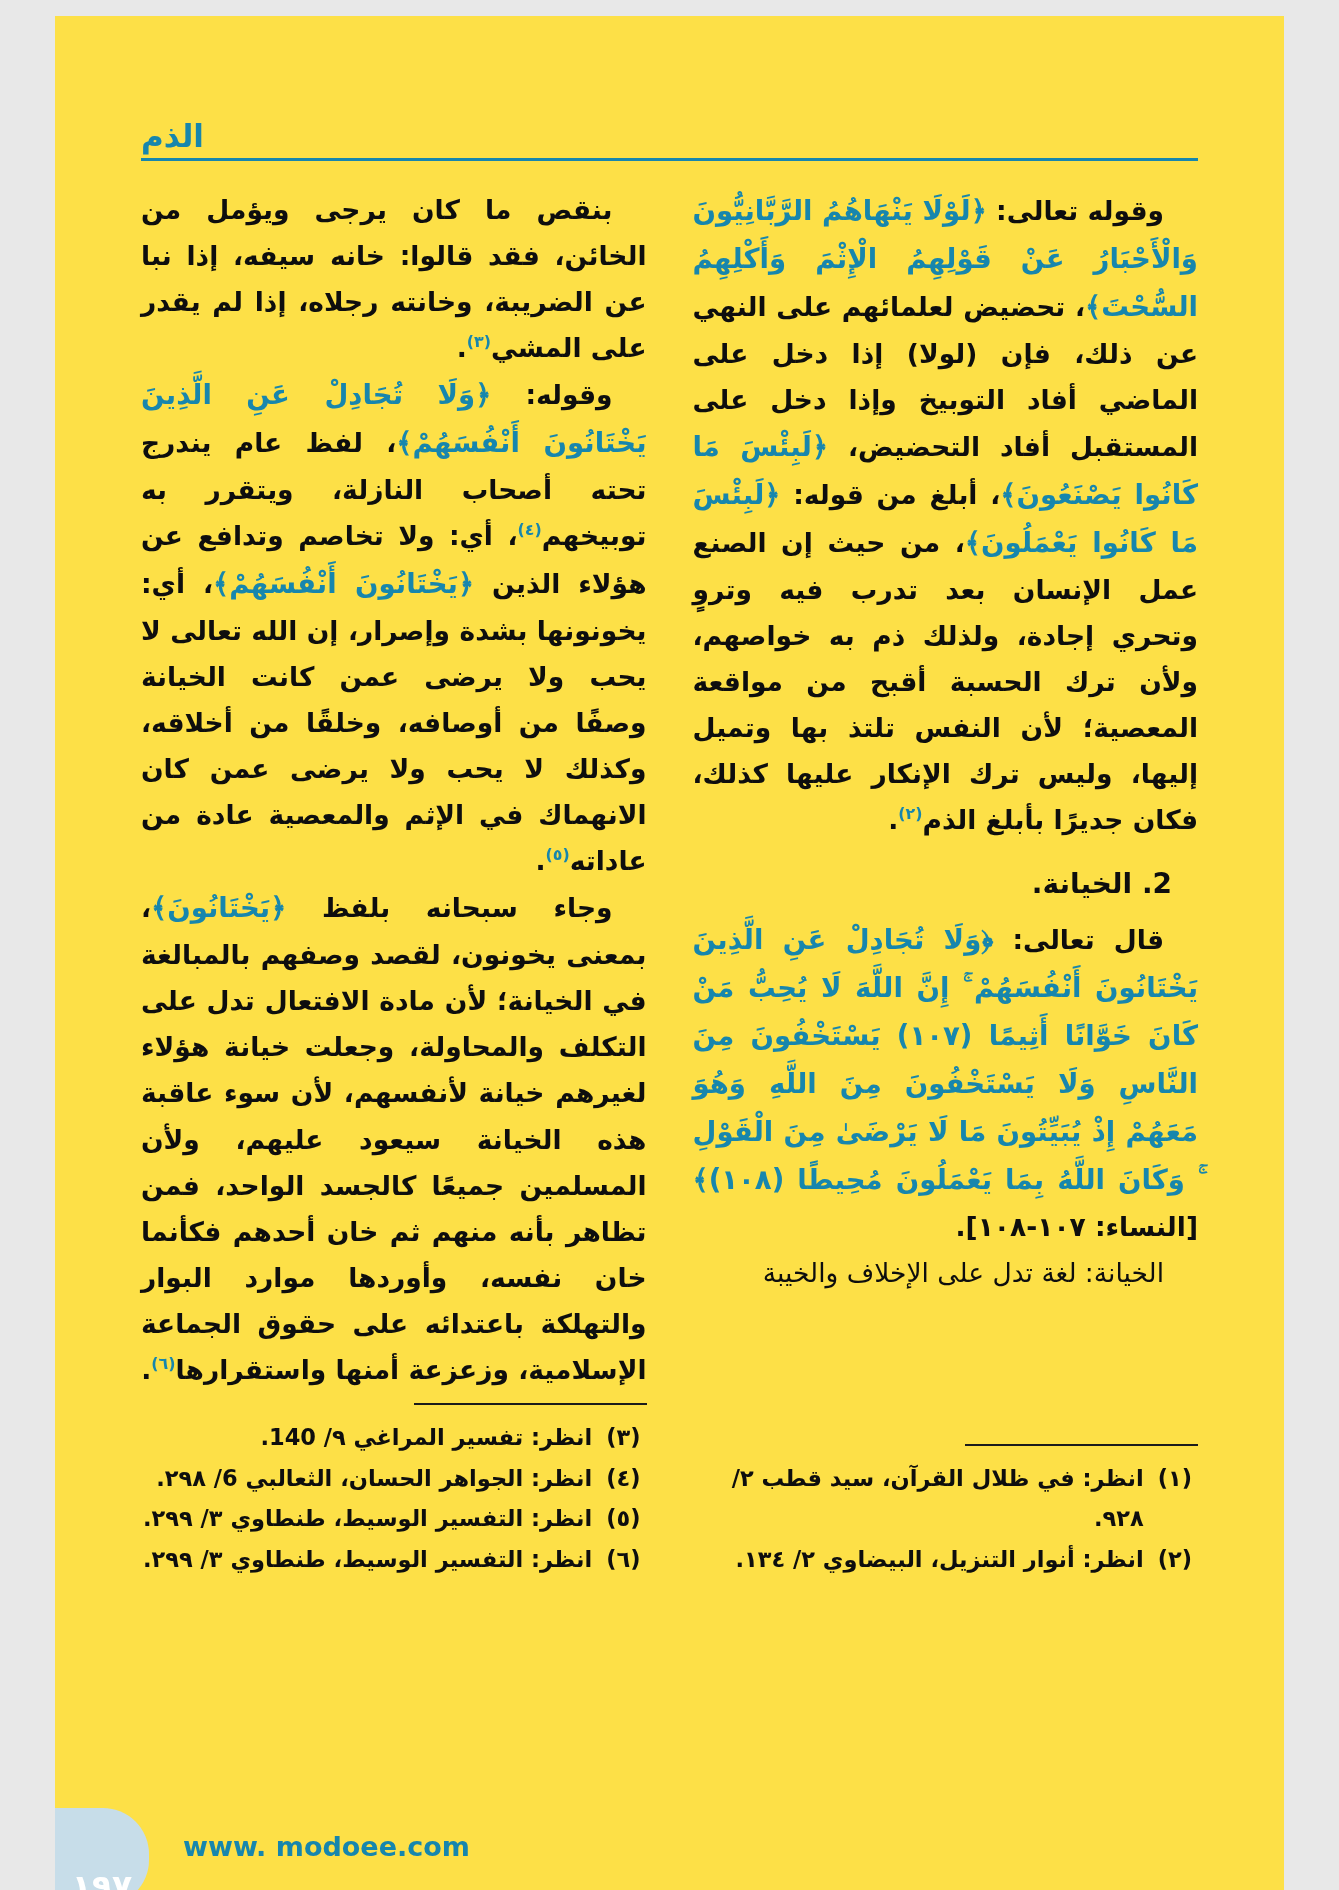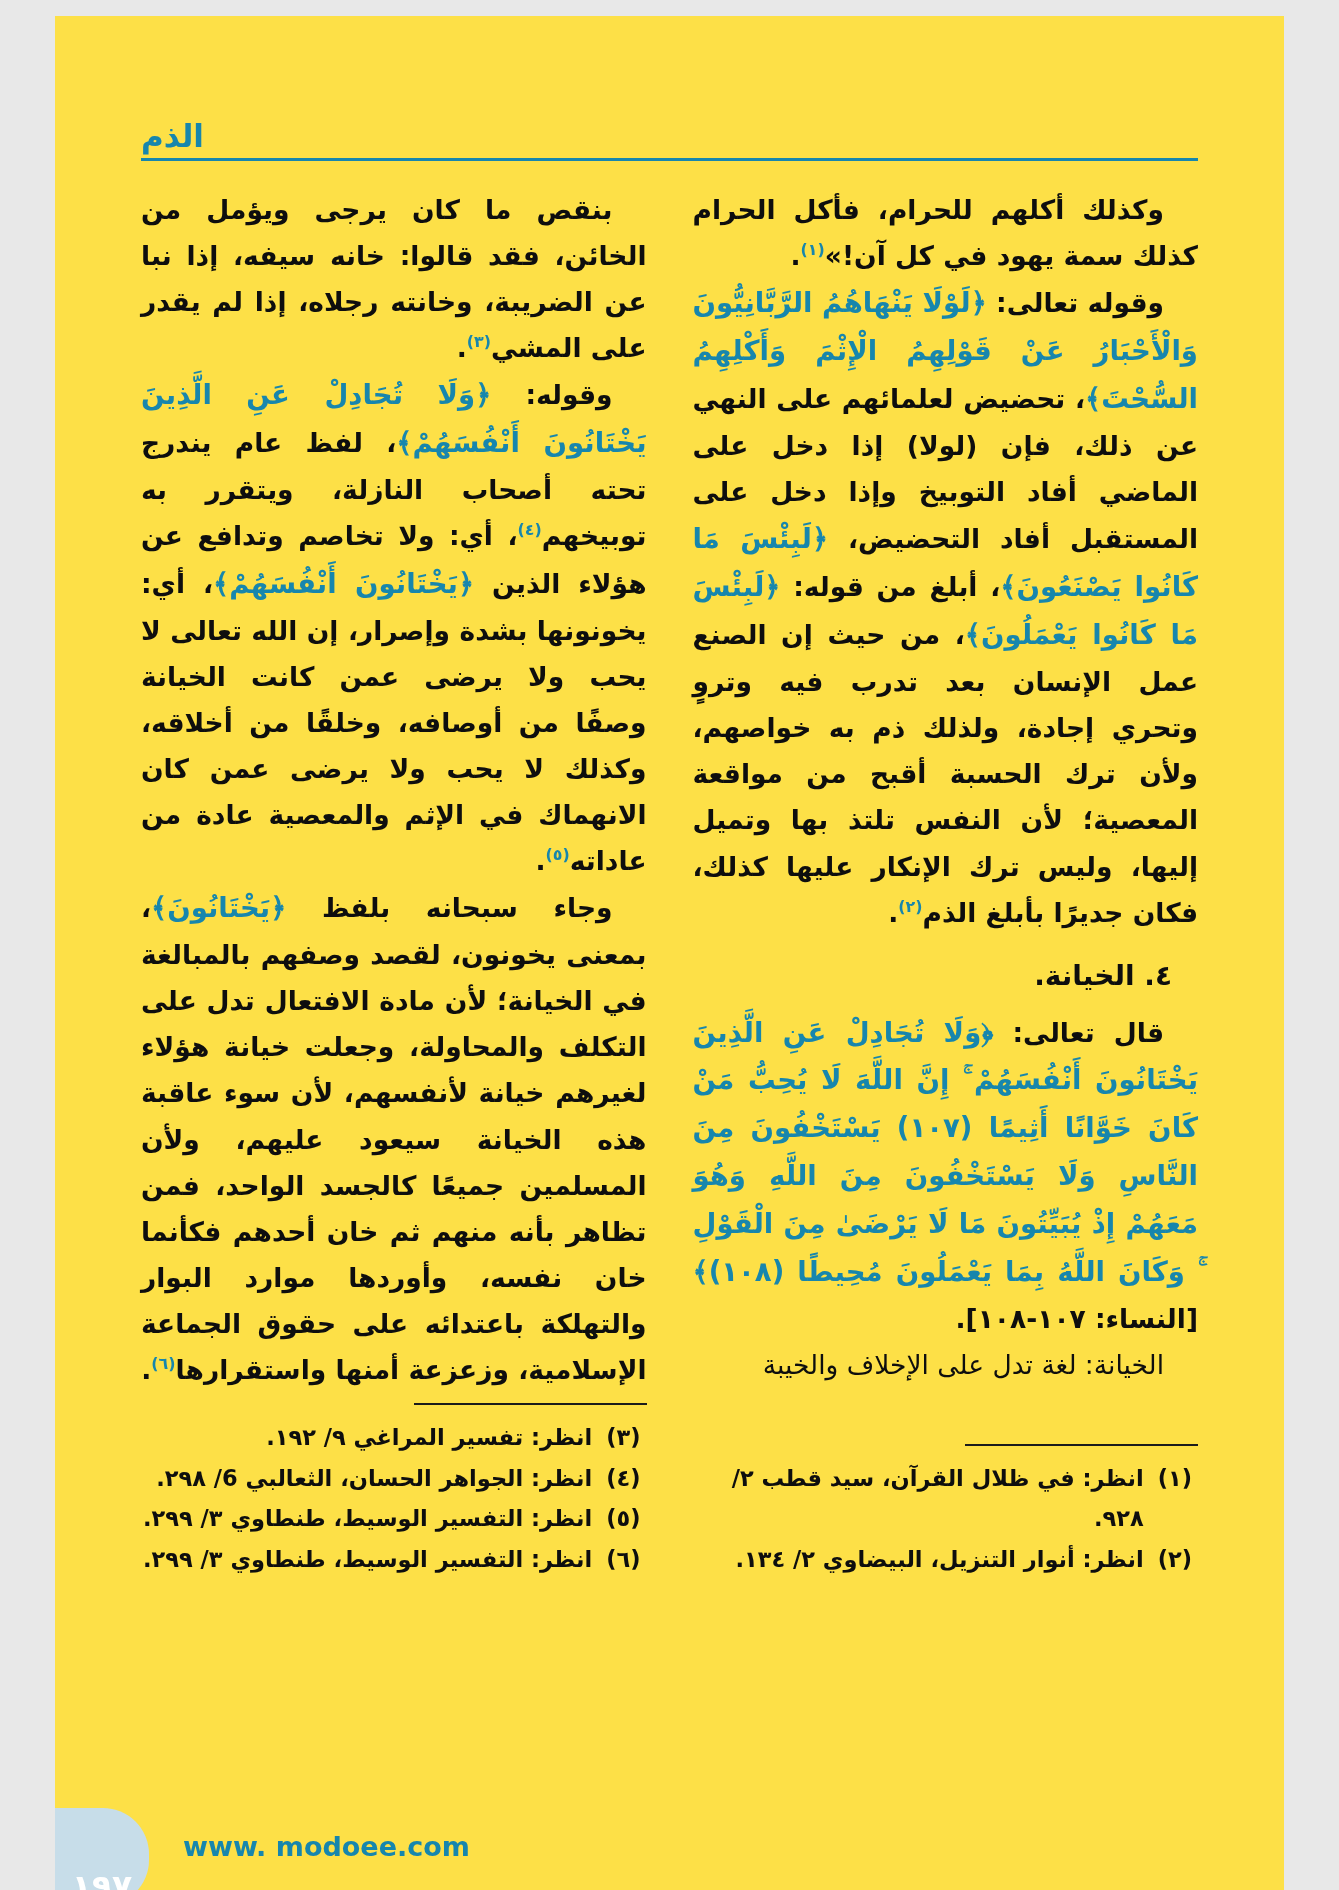--- a/index.html
+++ b/index.html
@@ -114,23 +114,22 @@
 
   <header class="page-header">
     <div class="header-title">الذم</div>
     <div class="header-rule"></div>
   </header>
 
   <main class="columns">
 
     <section class="column">
       <div class="col-text">
-          <div class="para normal"><span class="seg seg-text">وكذلك أكلهم للحرام، فأكل الحرام كذلك سمة يهود في كل آن!»</span><span class="seg seg-fn">(١)</span><span class="seg seg-text">.</span></div>
           <div class="para normal"><span class="seg seg-text">وقوله تعالى: </span><span class="seg seg-quran">﴿لَوْلَا يَنْهَاهُمُ الرَّبَّانِيُّونَ وَالْأَحْبَارُ عَنْ قَوْلِهِمُ الْإِثْمَ وَأَكْلِهِمُ السُّحْتَ﴾</span><span class="seg seg-text">، تحضيض لعلمائهم على النهي عن ذلك، فإن (لولا) إذا دخل على الماضي أفاد التوبيخ وإذا دخل على المستقبل أفاد التحضيض، </span><span class="seg seg-quran">﴿لَبِئْسَ مَا كَانُوا يَصْنَعُونَ﴾</span><span class="seg seg-text">، أبلغ من قوله: </span><span class="seg seg-quran">﴿لَبِئْسَ مَا كَانُوا يَعْمَلُونَ﴾</span><span class="seg seg-text">، من حيث إن الصنع عمل الإنسان بعد تدرب فيه وتروٍ وتحري إجادة، ولذلك ذم به خواصهم، ولأن ترك الحسبة أقبح من مواقعة المعصية؛ لأن النفس تلتذ بها وتميل إليها، وليس ترك الإنكار عليها كذلك، فكان جديرًا بأبلغ الذم</span><span class="seg seg-fn">(٢)</span><span class="seg seg-text">.</span></div>
-          <div class="para heading"><span class="seg seg-text">٤. الخيانة.</span></div>
+          <div class="para heading"><span class="seg seg-text">2. الخيانة.</span></div>
           <div class="para normal"><span class="seg seg-text">قال تعالى: </span><span class="seg seg-quran">﴿وَلَا تُجَادِلْ عَنِ الَّذِينَ يَخْتَانُونَ أَنْفُسَهُمْ ۚ إِنَّ اللَّهَ لَا يُحِبُّ مَنْ كَانَ خَوَّانًا أَثِيمًا (١٠٧) يَسْتَخْفُونَ مِنَ النَّاسِ وَلَا يَسْتَخْفُونَ مِنَ اللَّهِ وَهُوَ مَعَهُمْ إِذْ يُبَيِّتُونَ مَا لَا يَرْضَىٰ مِنَ الْقَوْلِ ۚ وَكَانَ اللَّهُ بِمَا يَعْمَلُونَ مُحِيطًا (١٠٨)﴾</span><span class="seg seg-text"> [النساء: ١٠٧-١٠٨].</span></div>
           <div class="para bold"><span class="seg seg-text">الخيانة: لغة تدل على الإخلاف والخيبة</span></div>
         </div>
       <div class="footnotes">
         <div class="fn-rule"></div>
         <div class="fn-list">
             <div class="footnote">
               <span class="fn-marker">(١)</span>
               <span class="fn-text">انظر: في ظلال القرآن، سيد قطب ٢/ ٩٢٨.</span>
             </div>
@@ -146,21 +145,21 @@
       <div class="col-text">
           <div class="para normal"><span class="seg seg-text">بنقص ما كان يرجى ويؤمل من الخائن، فقد قالوا: خانه سيفه، إذا نبا عن الضريبة، وخانته رجلاه، إذا لم يقدر على المشي</span><span class="seg seg-fn">(٣)</span><span class="seg seg-text">.</span></div>
           <div class="para normal"><span class="seg seg-text">وقوله: </span><span class="seg seg-quran">﴿وَلَا تُجَادِلْ عَنِ الَّذِينَ يَخْتَانُونَ أَنْفُسَهُمْ﴾</span><span class="seg seg-text">، لفظ عام يندرج تحته أصحاب النازلة، ويتقرر به توبيخهم</span><span class="seg seg-fn">(٤)</span><span class="seg seg-text">، أي: ولا تخاصم وتدافع عن هؤلاء الذين </span><span class="seg seg-quran">﴿يَخْتَانُونَ أَنْفُسَهُمْ﴾</span><span class="seg seg-text">، أي: يخونونها بشدة وإصرار، إن الله تعالى لا يحب ولا يرضى عمن كانت الخيانة وصفًا من أوصافه، وخلقًا من أخلاقه، وكذلك لا يحب ولا يرضى عمن كان الانهماك في الإثم والمعصية عادة من عاداته</span><span class="seg seg-fn">(٥)</span><span class="seg seg-text">.</span></div>
           <div class="para normal"><span class="seg seg-text">وجاء سبحانه بلفظ </span><span class="seg seg-quran">﴿يَخْتَانُونَ﴾</span><span class="seg seg-text">، بمعنى يخونون، لقصد وصفهم بالمبالغة في الخيانة؛ لأن مادة الافتعال تدل على التكلف والمحاولة، وجعلت خيانة هؤلاء لغيرهم خيانة لأنفسهم، لأن سوء عاقبة هذه الخيانة سيعود عليهم، ولأن المسلمين جميعًا كالجسد الواحد، فمن تظاهر بأنه منهم ثم خان أحدهم فكأنما خان نفسه، وأوردها موارد البوار والتهلكة باعتدائه على حقوق الجماعة الإسلامية، وزعزعة أمنها واستقرارها</span><span class="seg seg-fn">(٦)</span><span class="seg seg-text">.</span></div>
         </div>
       <div class="footnotes">
         <div class="fn-rule"></div>
         <div class="fn-list">
             <div class="footnote">
               <span class="fn-marker">(٣)</span>
-              <span class="fn-text">انظر: تفسير المراغي ٩/ ١٩٢.</span>
+              <span class="fn-text">انظر: تفسير المراغي ٩/ 140.</span>
             </div>
             <div class="footnote">
               <span class="fn-marker">(٤)</span>
               <span class="fn-text">انظر: الجواهر الحسان، الثعالبي 6/ ٢٩٨.</span>
             </div>
             <div class="footnote">
               <span class="fn-marker">(٥)</span>
               <span class="fn-text">انظر: التفسير الوسيط، طنطاوي ٣/ ٢٩٩.</span>
             </div>
             <div class="footnote">

